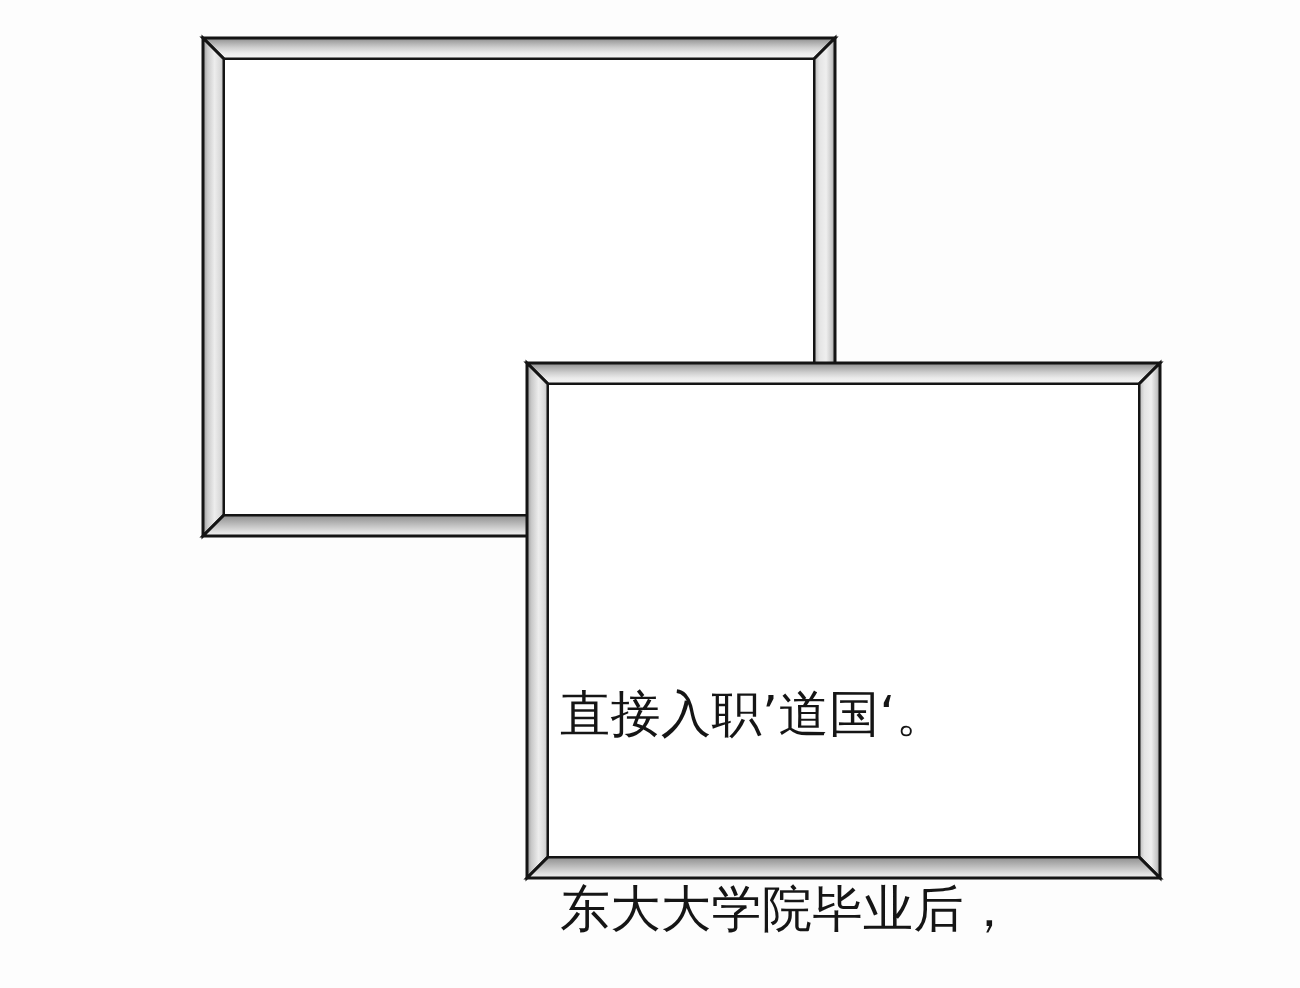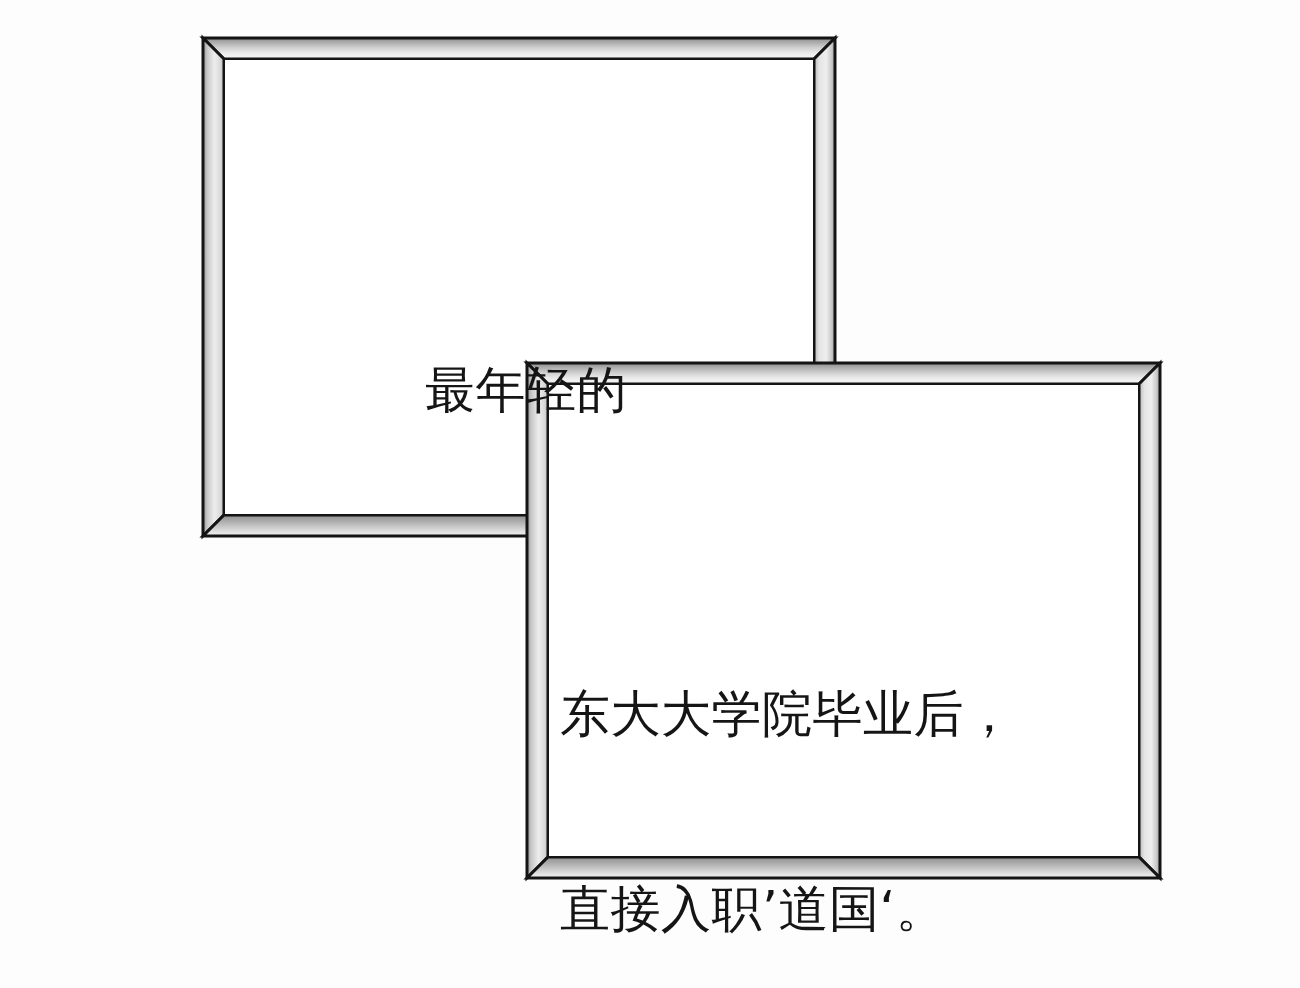--- a/index.html
+++ b/index.html
@@ -117,21 +117,20 @@
 
       <polygon points="1160,363 1160,878 1139,857 1139,384" fill="url(#gradRightBar)" stroke="#141414" stroke-width="3" stroke-linejoin="miter"></polygon>
 
       <polygon points="527,878 548,857 1139,857 1160,878" fill="url(#gradBottomBar)" stroke="#141414" stroke-width="3" stroke-linejoin="miter"></polygon>
 
       <rect x="549" y="385" width="589" height="471" fill="#ffffff"></rect>
     </g>
   </svg>
 
   <div class="panel-text" id="panel1-text">
-    <span class="text-line">最年轻的</span>
   </div>
 
   <div class="panel-text" id="panel2-text">
+    <span class="text-line">直接入职’道国‘。</span>
     <span class="text-line">东大大学院毕业后，</span>
-    <span class="text-line">直接入职’道国‘。</span>
   </div>
 
 </div>
 
 </body></html>

